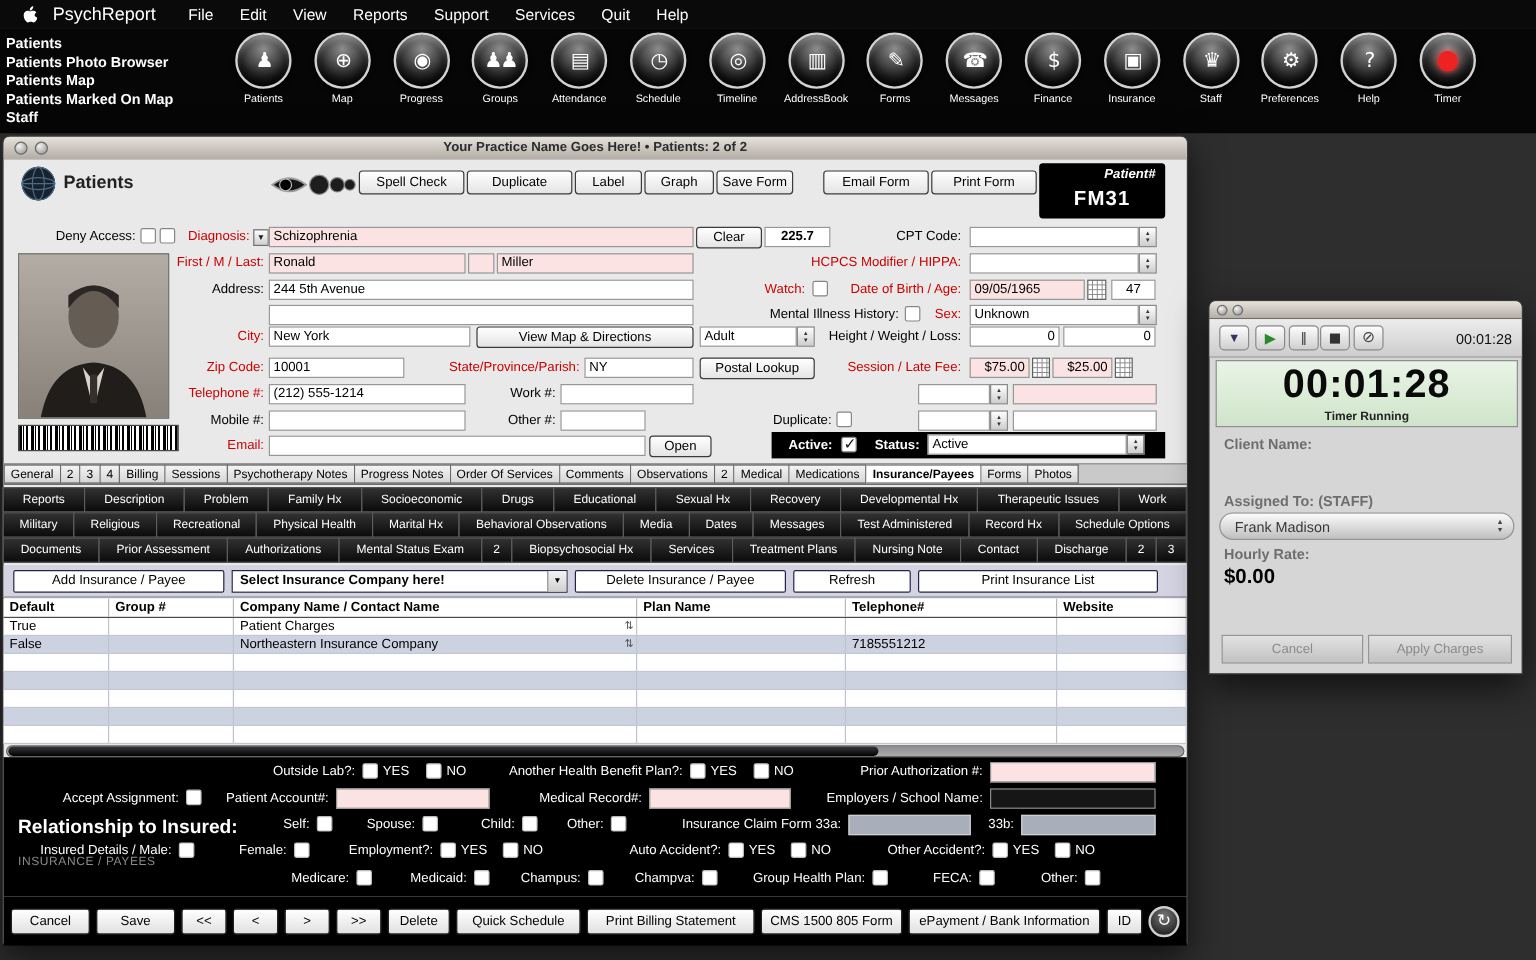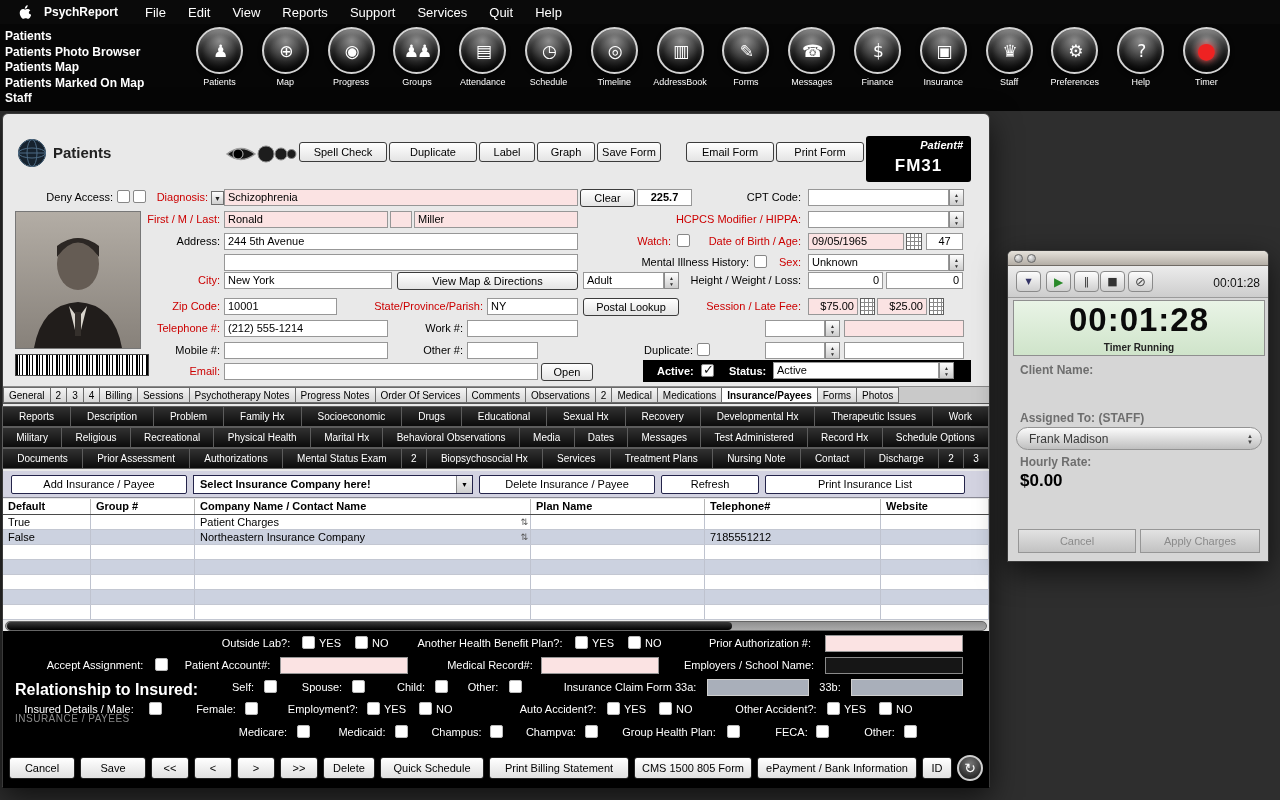--- a/index.html
+++ b/index.html
@@ -2,21 +2,21 @@
 <html><head>
 <meta charset="utf-8">
 <style>
 *{margin:0;padding:0;box-sizing:border-box}
 html,body{width:1280px;height:800px}
 body{background:#2e2e2e;font-family:"Liberation Sans",sans-serif;position:relative;overflow:hidden;color:#000}
 svg{display:block}
 
 #menubar{position:absolute;top:0;left:0;width:1280px;height:24px;background:#0a0a0a;display:flex;align-items:center;color:#fff;padding-left:14px}
 #menubar .apple{width:20px;display:flex;justify-content:center;margin-right:10px}
-#menubar .app{font-size:12px;font-weight:bold;margin-right:16px}
+#menubar .app{font-size:15px;font-weight:normal;margin-right:16px}
 #menubar .mi{font-size:13px;margin:0 11px;white-space:nowrap}
 
 #dock{position:absolute;top:24px;left:0;width:1280px;height:87px;background:#060606}
 #launcher{position:absolute;top:5px;left:5px;color:#fff;font-size:12px;font-weight:bold;line-height:15.5px;white-space:nowrap}
 #icons{position:absolute;top:3px;left:188px;width:1050px;display:flex;justify-content:space-between}
 .icon{width:63px;display:flex;flex-direction:column;align-items:center;cursor:pointer}
 .ring{width:47px;height:47px;border-radius:50%;border:2px solid #d2d2d2;background:radial-gradient(circle at 50% 28%,#8d8d8d,#2a2a2a 55%,#000 90%);box-shadow:0 2px 4px rgba(0,0,0,.9),inset 0 -5px 8px rgba(0,0,0,.7),inset 0 3px 4px rgba(255,255,255,.35);color:#fff;display:flex;align-items:center;justify-content:center;font-size:17px;font-family:"DejaVu Sans",sans-serif;letter-spacing:-2px}
 .icon .lab{color:#fff;font-size:9px;margin-top:3px;white-space:nowrap}
 .icon:last-child .ring span{color:#e22;font-size:22px;text-shadow:0 0 6px rgba(255,70,70,.95);letter-spacing:0}
 
@@ -65,21 +65,21 @@
 #thead>div{padding:1px 5px;border-right:1px solid #b7b7b7;white-space:nowrap;overflow:hidden}
 .trow{position:absolute;left:0;width:986px;height:15px;display:flex;font-size:11px;background:#fff;border-bottom:1px solid #c3c7d2;cursor:pointer}
 .trow.alt{background:#ccd2e0}
 .trow>div{padding:0 5px;border-right:1px solid #bfc3cf;white-space:nowrap;overflow:hidden;position:relative;line-height:14px}
 .c1{flex:0 0 88px}.c2{flex:0 0 104px}.c3{flex:0 0 336px}.c4{flex:0 0 174px}.c5{flex:0 0 176px}.c6{flex:1 1 auto}
 .cellstep{position:absolute;right:2px;top:0;font-size:9px;color:#555;font-family:"DejaVu Sans",sans-serif}
 #hscroll{position:absolute;left:2px;top:507px;width:982px;height:10px;background:linear-gradient(#8f8f8f,#aaa);border-radius:5px;border:1px solid #666}
 #hscroll .thumb{position:absolute;left:1px;top:0;width:74%;height:8px;background:linear-gradient(#3a3a3a,#000);border-radius:4px}
 
 #blk{position:absolute;left:0;top:517px;width:986px;height:116px;background:#000}
-.wl{position:absolute;font-size:11px;color:#fff;text-align:center;white-space:nowrap}
+.wl{position:absolute;font-size:11px;color:#fff;text-align:right;white-space:nowrap}
 .wp{position:absolute;font-size:11px;color:#fff;white-space:nowrap}
 #blk .cb{border-color:#bbb}
 .fld.dark{background:#161616;border-color:#8a8a8a}
 .fld.gray{background:#a9afba;border-color:#cfcfcf}
 #relins{position:absolute;left:12px;top:50px;font-size:16px;font-weight:bold;color:#fff}
 #inspay{position:absolute;left:12px;top:82px;font-size:10px;font-weight:normal;color:#8a8a8a;letter-spacing:.5px}
 
 #foot{position:absolute;left:0;top:633px;width:986px;height:41px;background:#000;display:flex;align-items:center;gap:5px;padding:0 6px}
 .fbtn{height:22px;background:linear-gradient(#fff,#e0e0e0);border:1px solid #222;border-radius:3px;font-size:11px;display:flex;align-items:center;justify-content:center;white-space:nowrap;cursor:pointer}
 #sync{width:26px;height:26px;border-radius:50%;border:2px solid #cfcfcf;background:radial-gradient(circle at 50% 30%,#777,#111);color:#fff;display:flex;align-items:center;justify-content:center;font-size:14px;font-family:"DejaVu Sans",sans-serif;cursor:pointer}
@@ -222,20 +222,25 @@
     <div class="icon">
         <div class="ring">
           <span>●</span>
         </div>
         <div class="lab">Timer</div>
       </div>
   </div>
 </div>
 
 <div id="win" class="winshell">
+  <div class="tbar">
+    <span class="wbtn" style="left:9px"></span>
+    <span class="wbtn" style="left:26px"></span>
+    <span>Your Practice Name Goes Here!  •  Patients: 2 of 2</span>
+  </div>
 
   <div style="position:absolute;left:14px;top:24px">
       <svg width="30" height="30" viewBox="0 0 30 30">
         <circle cx="15" cy="15" r="13.5" fill="#16222e" stroke="#02070c"></circle>
         <ellipse cx="15" cy="15" rx="13.5" ry="5" fill="none" stroke="#4d6b85"></ellipse>
         <ellipse cx="15" cy="15" rx="5" ry="13.5" fill="none" stroke="#4d6b85"></ellipse>
         <circle cx="15" cy="15" r="13.5" fill="none" stroke="#4d6b85"></circle>
         <line x1="1.5" y1="15" x2="28.5" y2="15" stroke="#4d6b85"></line>
       </svg>
     </div>

